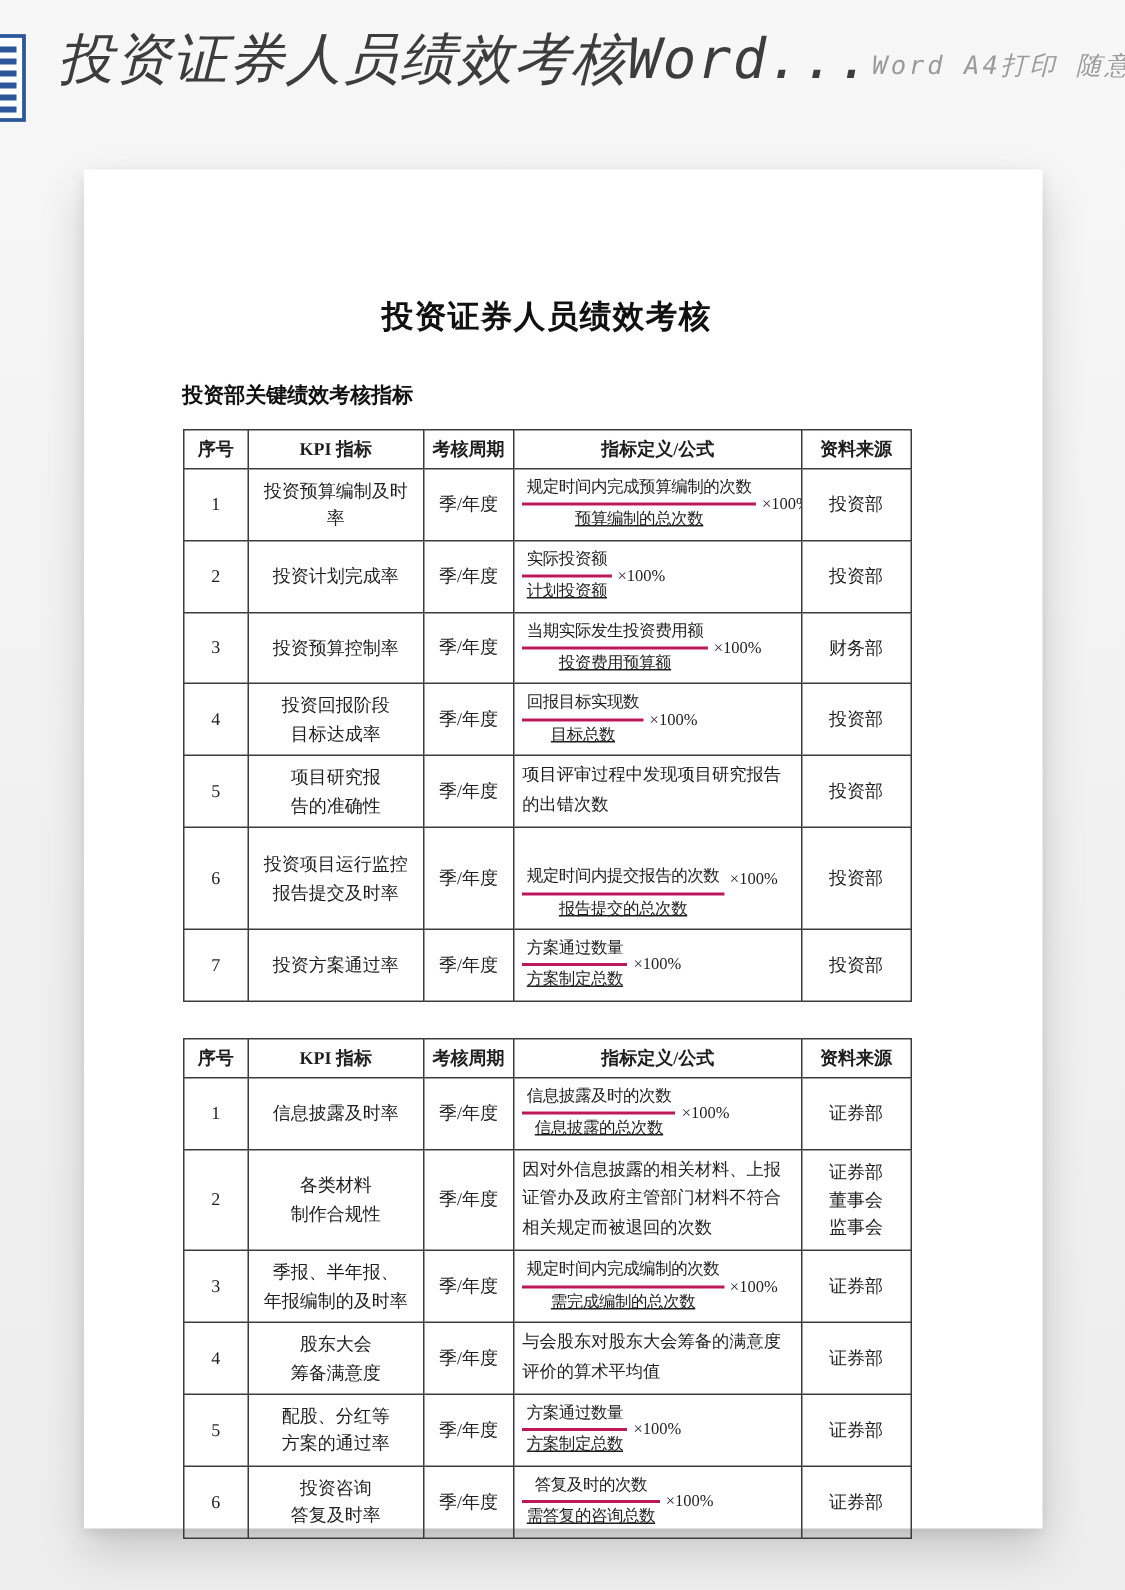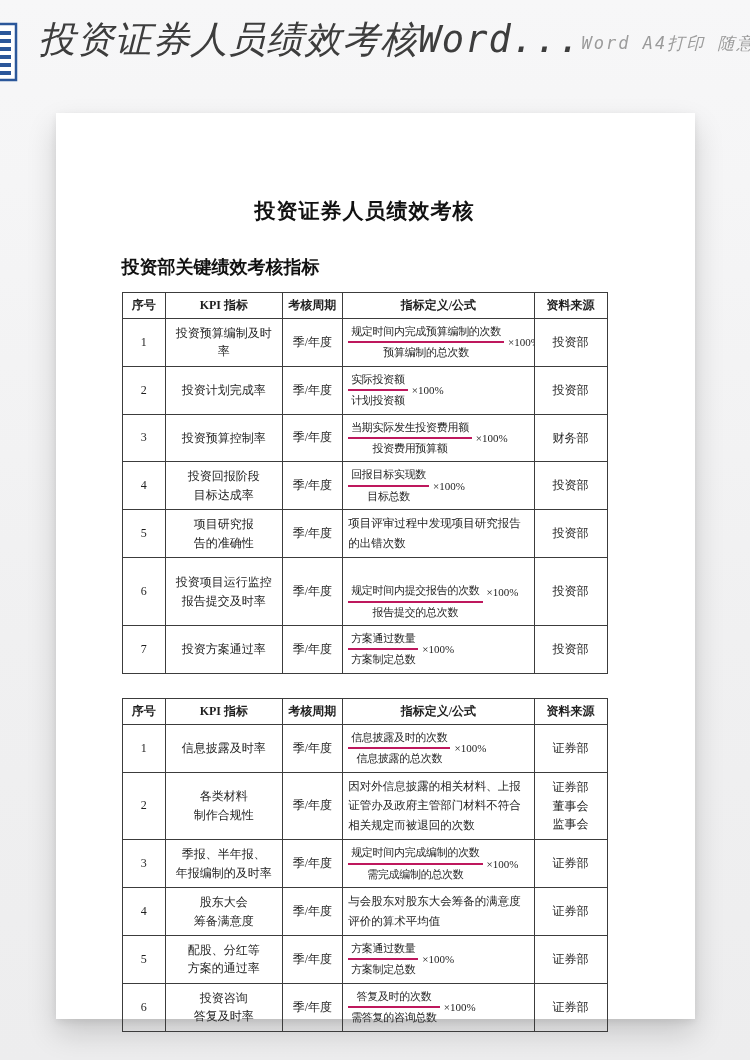--- a/index.html
+++ b/index.html
@@ -53,21 +53,21 @@
   }
   .doc-title {
     text-align: center;
     font-size: 21px;
     font-weight: bold;
     color: #111;
     letter-spacing: 1px;
     margin-bottom: 30px;
   }
   .section-heading {
-    font-size: 18px;
+    font-size: 14px;
     font-weight: bold;
     color: #111;
     margin-bottom: 13px;
   }
   table.kpi {
     width: 100%;
     border-collapse: collapse;
     table-layout: fixed;
     margin-bottom: 24px;
   }
@@ -83,21 +83,21 @@
     text-align: center;
     padding: 4px 2px;
   }
   td.c-no, td.c-kpi, td.c-period, td.c-source { text-align: center; }
   td.c-kpi div, td.c-source div { line-height: 1.55; }
   td.c-formula { text-align: left; padding-left: 8px; }
   .formula-text { font-size: 11.5px; line-height: 1.7; }
   .frac-wrap { display: inline-flex; align-items: center; white-space: nowrap; }
   .frac { display: inline-block; text-align: center; font-size: 11px; letter-spacing: -0.3px; }
   .frac .num { border-bottom: 2px solid #be185d; padding: 1px 3px 2px 3px; line-height: 1.4; }
-  .frac .den { padding: 2px 3px 1px 3px; line-height: 1.4; }
+  .frac .den { padding: 2px 3px 1px 3px; line-height: 1.4; text-decoration: underline; }
   .frac-suffix { font-size: 11px; margin-left: 4px; }
 
   .col-no { width: 9%; }
   .col-kpi { width: 24%; }
   .col-period { width: 12.5%; }
   .col-formula { width: 39.5%; }
   .col-source { width: 15%; }
 </style>
 </head>
 <body>

